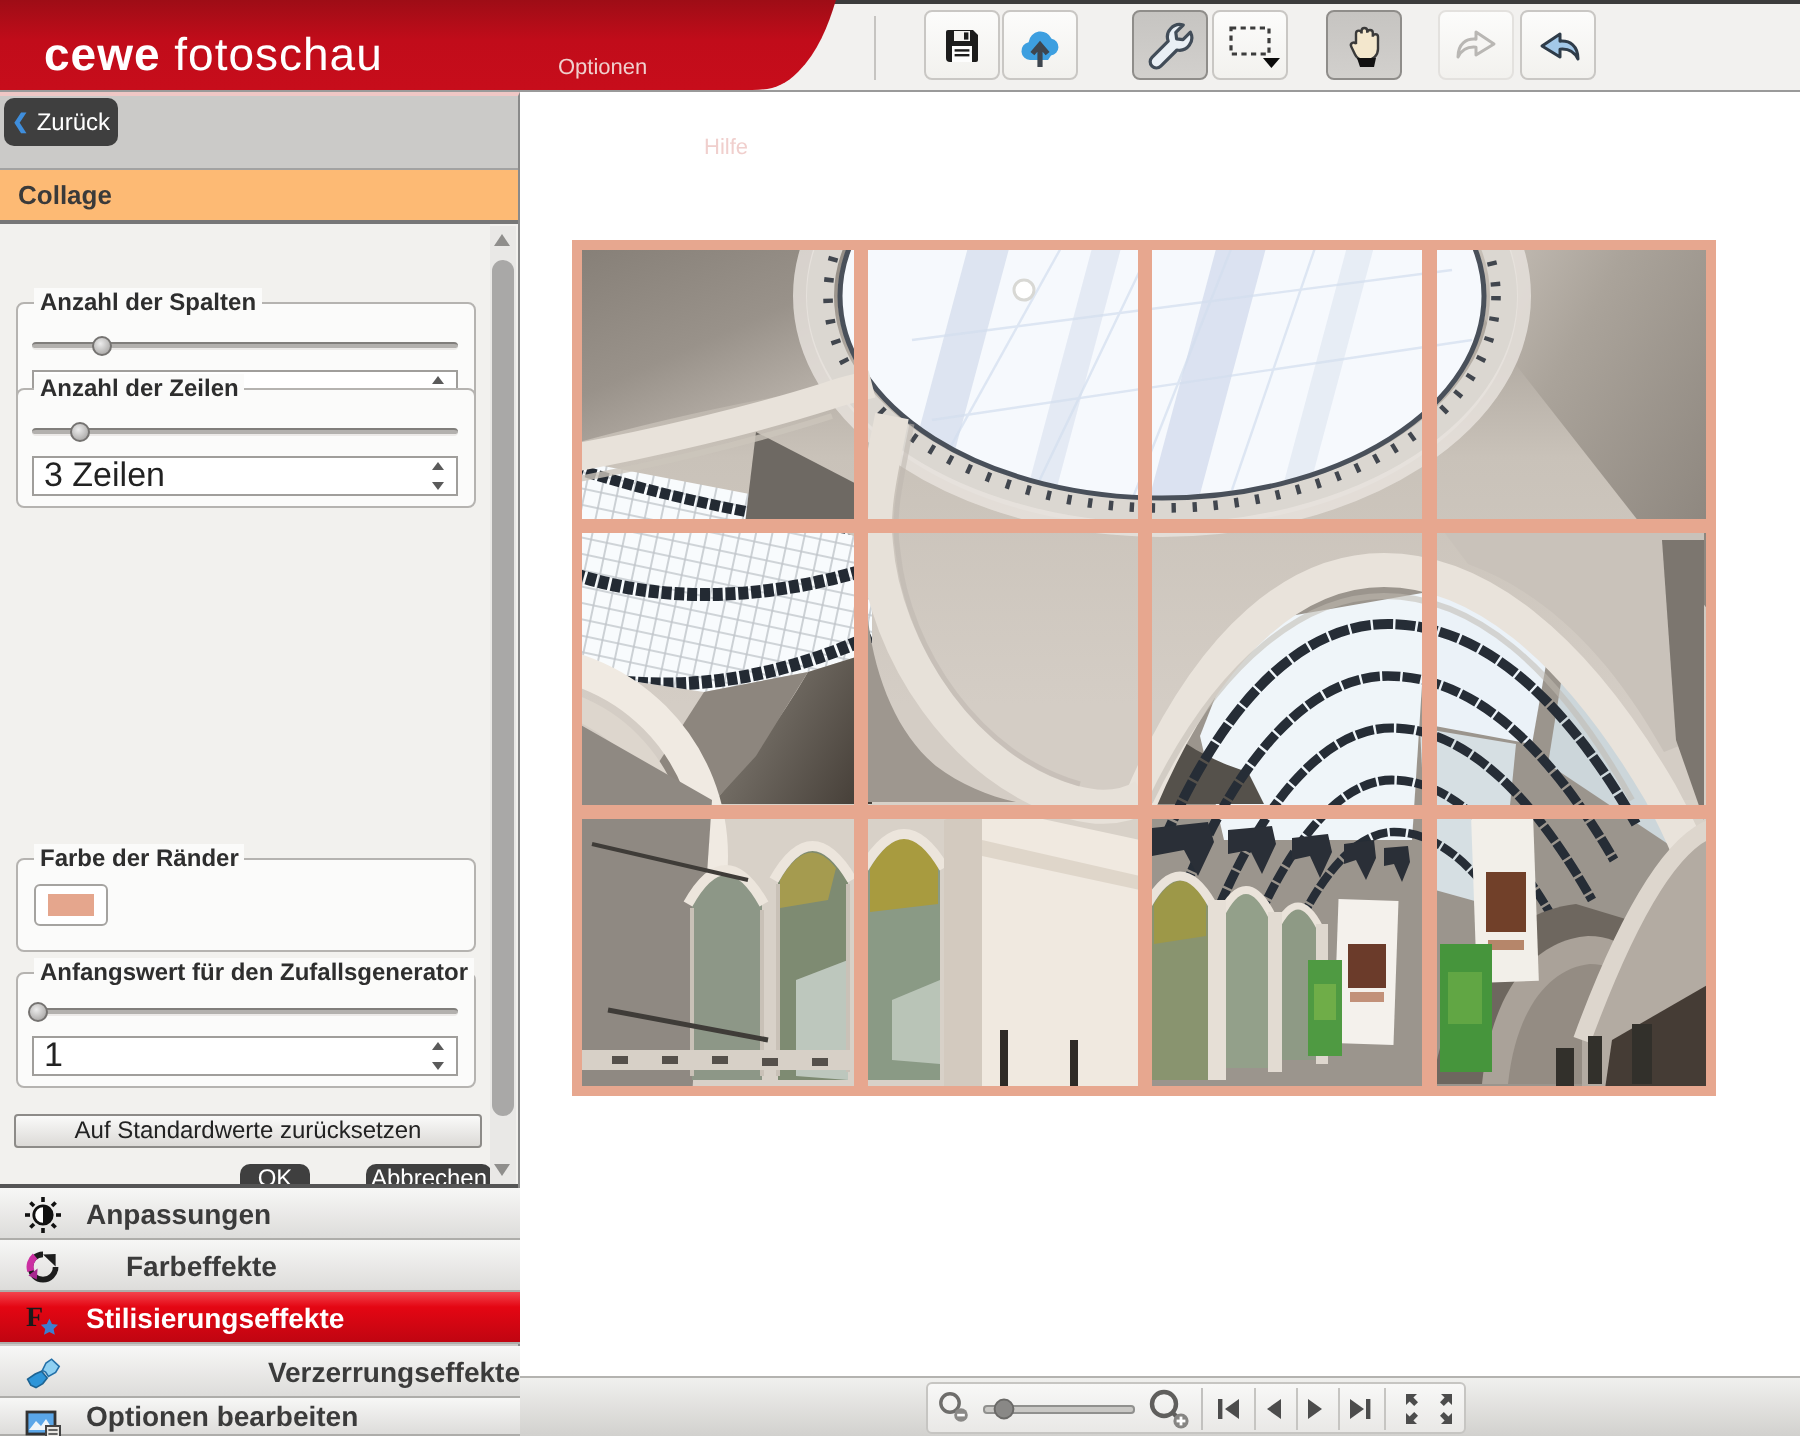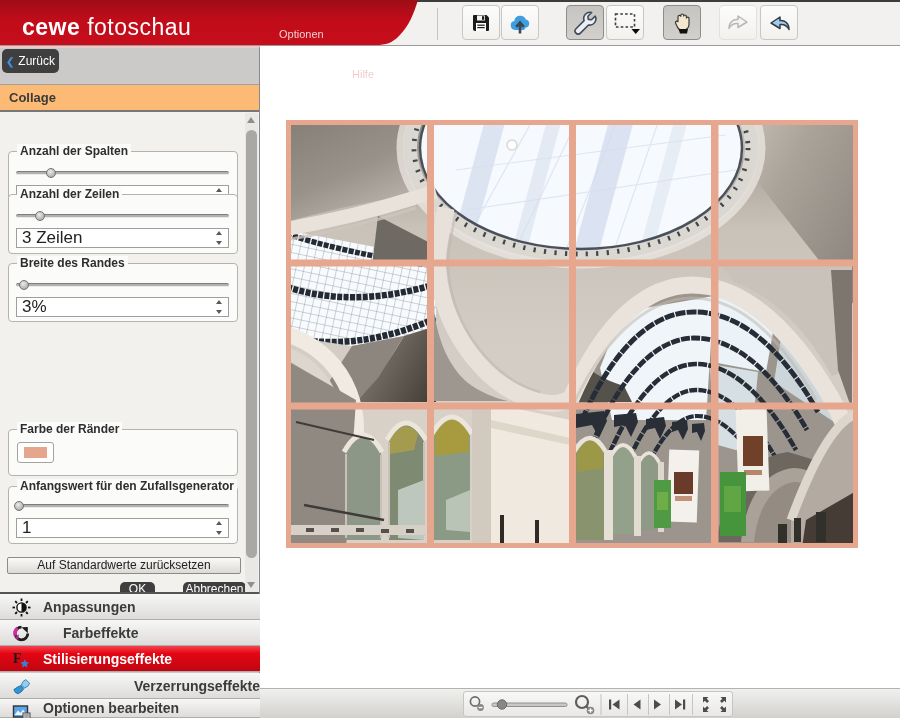--- a/index.html
+++ b/index.html
@@ -124,27 +124,20 @@
           <span class="knob" style="left:30px;"></span>
         </div>
         <div class="spin" style="top:33px;">4 Spalten<span class="arr"></span></div>
       </div>
       <div class="gb" style="top:82px; height:60px;">
         <span class="lbl">Anzahl der Zeilen</span>
         <div class="slider" style="top:19px;">
           <span class="knob" style="left:19px;"></span>
         </div>
         <div class="spin" style="top:33px;">3 Zeilen<span class="arr"></span></div>
-      </div>
-      <div class="gb" style="top:151px; height:59px;">
-        <span class="lbl">Breite des Randes</span>
-        <div class="slider" style="top:19px;">
-          <span class="knob" style="left:3px;"></span>
-        </div>
-        <div class="spin" style="top:33px;">3%<span class="arr"></span></div>
       </div>
       <div class="gb" style="top:317px; height:47px;">
         <span class="lbl">Farbe der Ränder</span>
         <div style="position:absolute; left:8px; top:12px; width:37px; height:21px; background:#fff; border:1px solid #a5a3a0; border-radius:3px;"></div>
         <div style="position:absolute; left:15px; top:17px; width:23px; height:11px; background:#e5a68d;"></div>
       </div>
       <div class="gb" style="top:374px; height:58px;">
         <span class="lbl">Anfangswert für den Zufallsgenerator</span>
         <div class="slider" style="top:17px;">
           <span class="knob" style="left:-2px;"></span>

